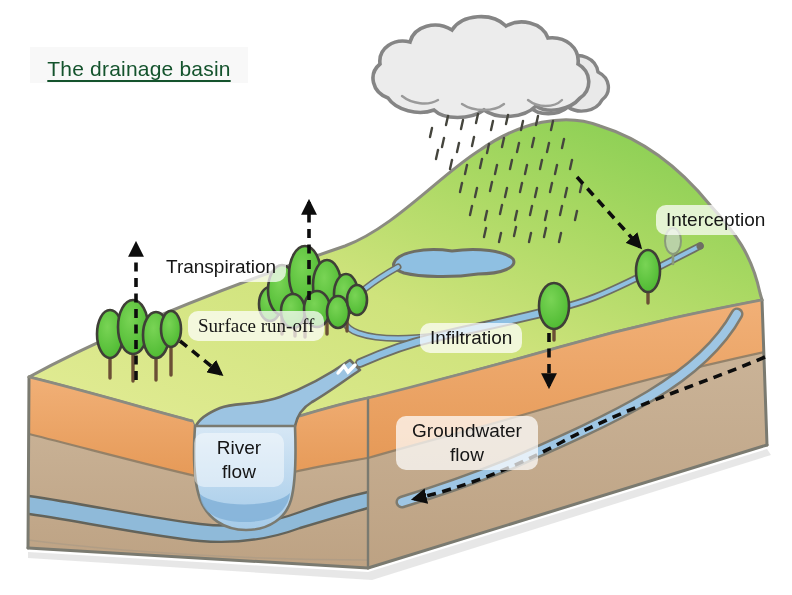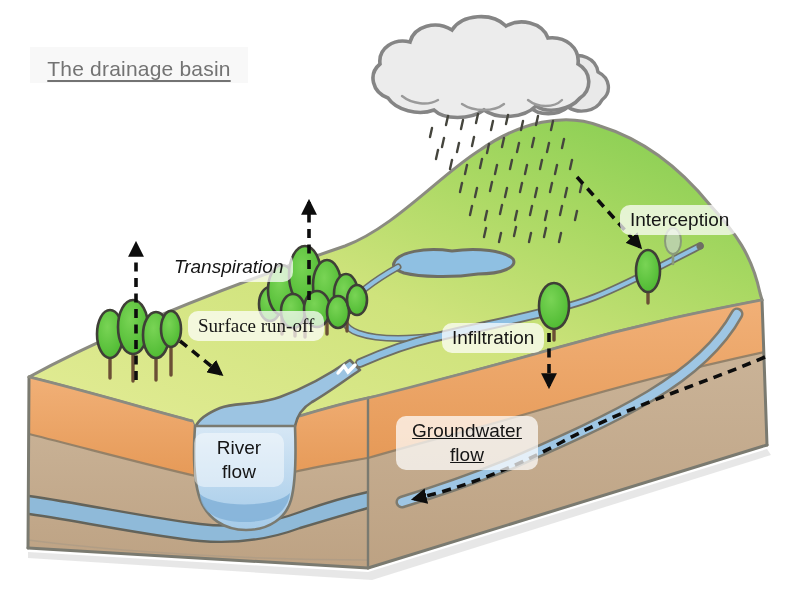--- a/index.html
+++ b/index.html
@@ -6,36 +6,36 @@
   #stage{
     position:relative;width:792px;height:595px;background:#ffffff;
     font-family:"Liberation Sans",sans-serif;overflow:hidden;
   }
   #stage svg{position:absolute;left:0;top:0;}
   .title-box{
     position:absolute;left:30px;top:47px;width:218px;height:36px;
     background:#f8f8f8;display:flex;align-items:center;justify-content:center;
   }
   .title-box span{
-    font-size:21px;color:#737373;text-decoration:underline;text-underline-offset:4px;
+    font-size:21px;color:#14532d;text-decoration:underline;text-underline-offset:4px;
     letter-spacing:.2px;
     margin-top:8px;
   }
   .label{
     position:absolute;font-size:19px;color:#151515;line-height:1.25;
     background:rgba(255,255,255,0.72);padding:3px 10px;border-radius:10px;
     text-align:center;white-space:nowrap;
   }
   .label.wrap{white-space:normal;}
   #lbl-precipitation{left:352px;top:143px;}
-  #lbl-interception{left:620px;top:205px;}
-  #lbl-transpiration{left:164px;top:252px;font-style:italic;}
+  #lbl-interception{left:656px;top:205px;}
+  #lbl-transpiration{left:156px;top:252px;}
   #lbl-surface-runoff{left:188px;top:311px;font-family:Liberation Serif, serif;}
-  #lbl-infiltration{left:442px;top:323px;text-align:center;}
-  #lbl-groundwater{left:396px;top:416px;width:122px;text-decoration:underline;}
+  #lbl-infiltration{left:420px;top:323px;text-align:center;}
+  #lbl-groundwater{left:396px;top:416px;width:122px;}
   #lbl-riverflow{left:194px;top:433px;width:70px;background:rgba(255,255,255,0.45);}
 </style>
 </head>
 <body>
 
 <div id="stage">
 
 <svg width="792" height="595" viewBox="0 0 792 595">
   <defs>
     <linearGradient id="topGrad" x1="0" y1="1" x2="1" y2="0">

